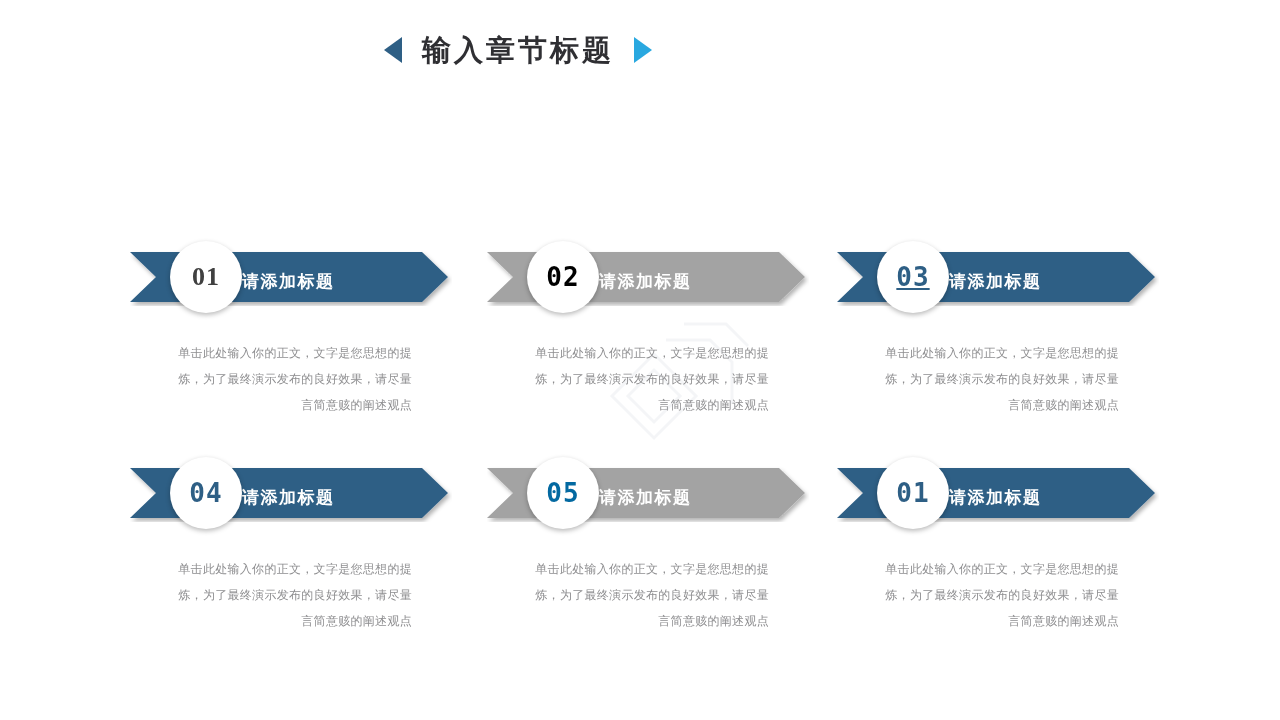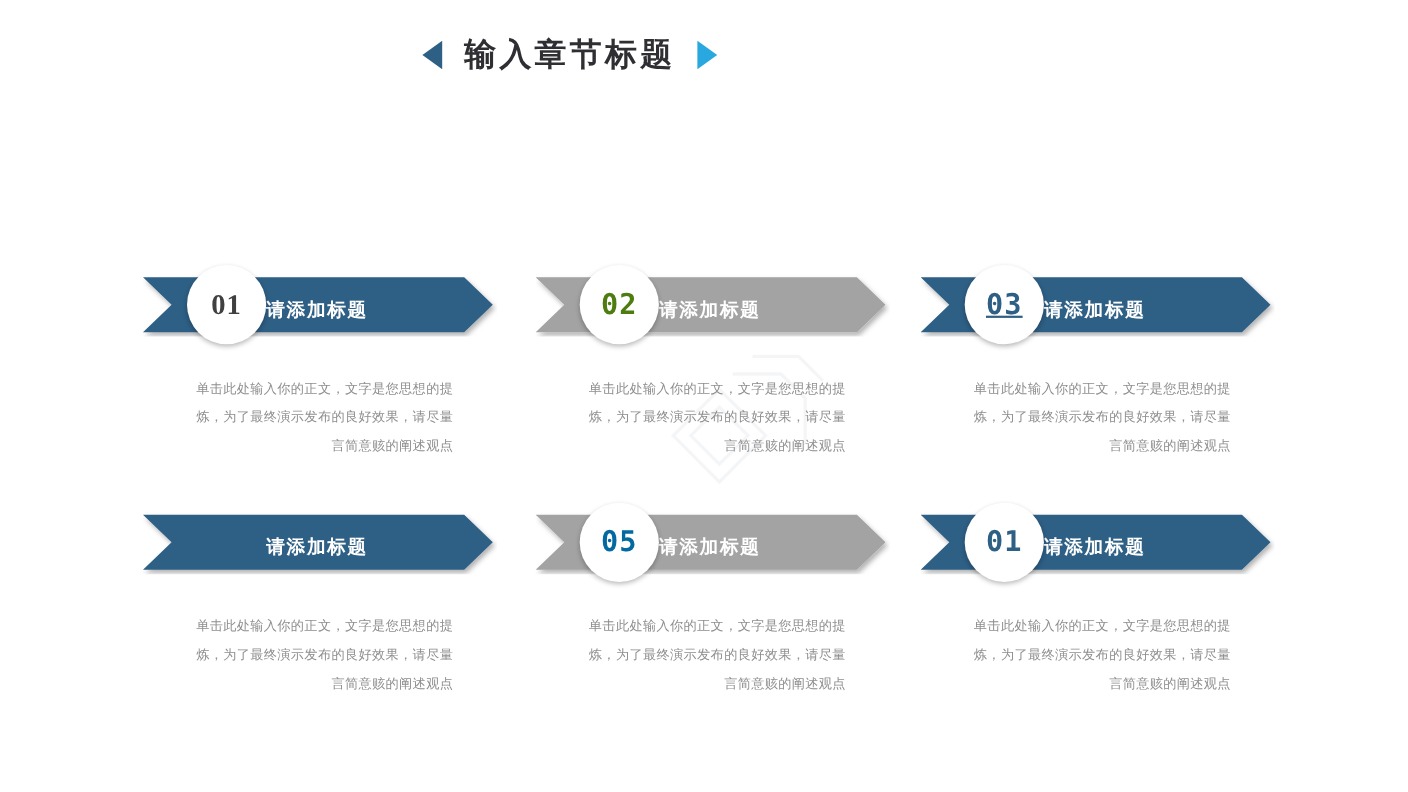--- a/index.html
+++ b/index.html
@@ -195,21 +195,21 @@
           <defs>
             <filter id="sh1" x="-10%" y="-20%" width="125%" height="160%">
               <feDropShadow dx="2" dy="3" stdDeviation="2.2" flood-color="#000" flood-opacity="0.30"></feDropShadow>
             </filter>
           </defs>
           <path class="ribbon" d="M0 4 L292 4 L318 29 L292 54 L0 54 L26 29 Z" filter="url(#sh1)" fill="#a3a3a3"></path>
         </svg>
       </div>
       <div class="banner-title" style="color: rgb(255, 255, 255);">请添加标题</div>
       <div class="num-circle">
-        <span class="num-text" style="color: #4d7c0f;">02</span>
+        <span class="num-text" style="color: #000000;">02</span>
       </div>
     </div>
     <div class="body-text" style="color: rgb(142, 142, 144);">单击此处输入你的正文，文字是您思想的提炼，为了最终演示发布的良好效果，请尽量言简意赅的阐述观点</div>
   </div>
 
   <div class="item c2 r0">
     <div class="banner-wrap">
       <div class="banner-shape">
         <svg width="322" height="58" viewBox="0 0 322 58" xmlns="http://www.w3.org/2000/svg">
           <defs>
@@ -234,20 +234,23 @@
         <svg width="322" height="58" viewBox="0 0 322 58" xmlns="http://www.w3.org/2000/svg">
           <defs>
             <filter id="sh3" x="-10%" y="-20%" width="125%" height="160%">
               <feDropShadow dx="2" dy="3" stdDeviation="2.2" flood-color="#000" flood-opacity="0.30"></feDropShadow>
             </filter>
           </defs>
           <path class="ribbon" d="M0 4 L292 4 L318 29 L292 54 L0 54 L26 29 Z" filter="url(#sh3)" fill="#2e5f85"></path>
         </svg>
       </div>
       <div class="banner-title" style="color: rgb(255, 255, 255);">请添加标题</div>
+      <div class="num-circle">
+        <span class="num-text" style="color: rgb(46, 95, 133);">04</span>
+      </div>
     </div>
     <div class="body-text" style="color: rgb(142, 142, 144);">单击此处输入你的正文，文字是您思想的提炼，为了最终演示发布的良好效果，请尽量言简意赅的阐述观点</div>
   </div>
 
   <div class="item c1 r1">
     <div class="banner-wrap">
       <div class="banner-shape">
         <svg width="322" height="58" viewBox="0 0 322 58" xmlns="http://www.w3.org/2000/svg">
           <defs>
             <filter id="sh4" x="-10%" y="-20%" width="125%" height="160%">

